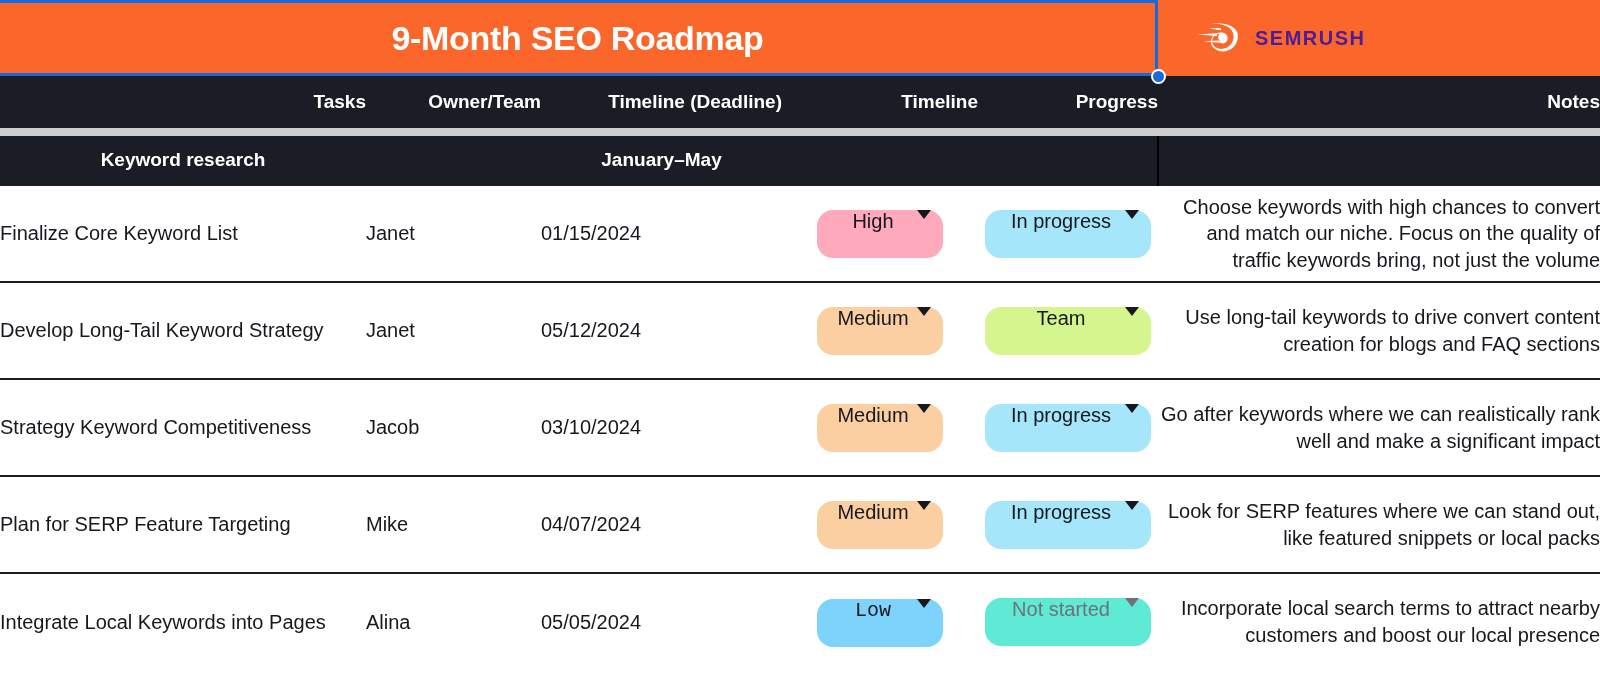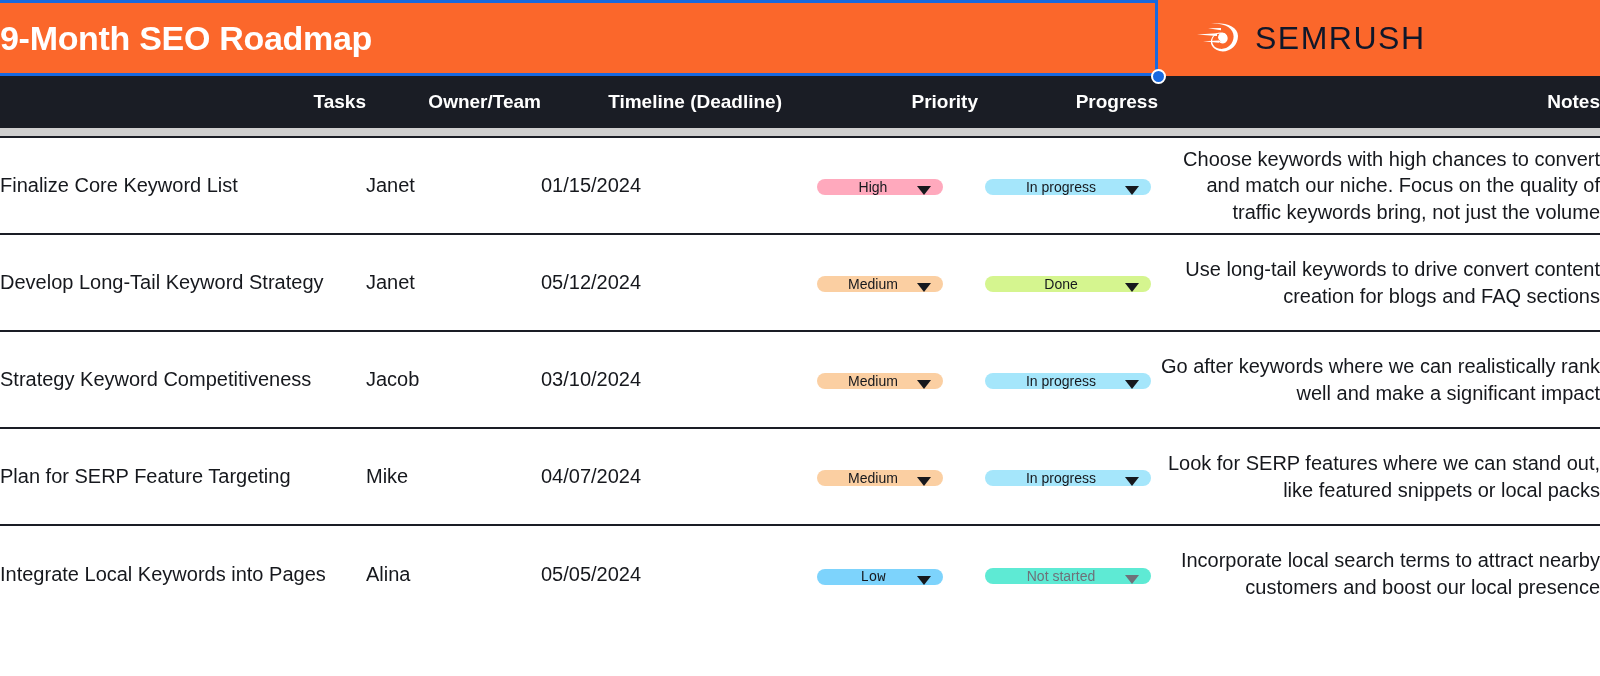--- a/index.html
+++ b/index.html
@@ -33,21 +33,21 @@
     left: 0;
     top: 0;
     width: 1158px;
     height: 76px;
     box-sizing: border-box;
     border-top: 3px solid #1769E0;
     border-bottom: 3px solid #1769E0;
     border-right: 3px solid #1769E0;
     display: flex;
     align-items: center;
-    justify-content: flex-start;
+    justify-content: center;
   }
   .title-text {
     color: #ffffff;
     font-size: 34px;
     font-weight: bold;
     letter-spacing: -0.3px;
     font-family: "Liberation Sans", sans-serif;
     white-space: nowrap;
   }
   .sel-handle {
@@ -70,23 +70,23 @@
     display: flex;
     align-items: center;
     gap: 14px;
   }
   .brand-mark {
     width: 46px;
     height: 34px;
     display: block;
   }
   .brand-name {
-    color: #0f172a;
-    font-size: 32px;
-    font-weight: normal;
+    color: #4c1d95;
+    font-size: 20px;
+    font-weight: bold;
     letter-spacing: 1.5px;
     font-family: "Liberation Sans", sans-serif;
   }
 
   
   table.grid {
     border-collapse: collapse;
     table-layout: fixed;
     width: 1600px;
   }
@@ -143,28 +143,28 @@
     text-align: right;
     font-size: 17px;
     line-height: 1.33;
     padding: 0 14px 0 10px;
     color: #16181D;
   }
 
   
   .chip {
     display: inline-flex;
-    align-items: flex-end;
+    align-items: flex-start;
     justify-content: space-between;
     min-width: 126px;
-    height: 16px;
+    height: 48px;
     border-radius: 16px;
     padding: 0 12px 0 16px;
     box-sizing: border-box;
-    font-size: 14px;
+    font-size: 20px;
     color: #16181D;
     font-family: "Liberation Sans", sans-serif;
   }
   .chip.wide { min-width: 166px; }
   .chip .chip-label { flex: 1; text-align: center; padding-right: 4px; }
   .caret {
     width: 0;
     height: 0;
     border-left: 7px solid transparent;
     border-right: 7px solid transparent;
@@ -203,29 +203,37 @@
         <col class="c-timeline">
       <col class="c-priority">
         <col class="c-progress">
         <col class="c-notes">
     </colgroup>
     <thead>
       <tr>
         <th>Tasks</th>
         <th>Owner/Team</th>
         <th>Timeline (Deadline)</th>
-        <th>Priority</th>
+        <th>Timeline</th>
         <th>Progress</th>
         <th>Notes</th>
       </tr>
     </thead>
     <tbody>
       <tr class="spacer-row">
         <td colspan="6"></td>
       </tr>
+      <tr class="group-row">
+        <td>Keyword research</td>
+        <td></td>
+        <td>January–May</td>
+        <td></td>
+        <td></td>
+        <td class="group-notes"></td>
+      </tr>
     </tbody>
     <tbody class="body-rows">
 
       <tr>
         <td class="cell-task">Finalize Core Keyword List</td>
         <td class="cell-owner">Janet</td>
         <td class="cell-timeline">01/15/2024</td>
         <td class="cell-priority">
           <span class="chip" style="background: rgb(255, 169, 189);">
             <span class="chip-label">High</span>
@@ -246,21 +254,21 @@
         <td class="cell-owner">Janet</td>
         <td class="cell-timeline">05/12/2024</td>
         <td class="cell-priority">
           <span class="chip" style="background: rgb(251, 207, 162);">
             <span class="chip-label">Medium</span>
             <span class="caret"></span>
           </span>
         </td>
         <td class="cell-progress">
           <span class="chip wide" style="background: rgb(213, 245, 143);">
-            <span class="chip-label">Done</span>
+            <span class="chip-label">Team</span>
             <span class="caret"></span>
           </span>
         </td>
         <td class="cell-notes">Use long-tail keywords to drive convert content creation for blogs and FAQ sections</td>
       </tr>
 
       <tr>
         <td class="cell-task">Strategy Keyword Competitiveness</td>
         <td class="cell-owner">Jacob</td>
         <td class="cell-timeline">03/10/2024</td>

